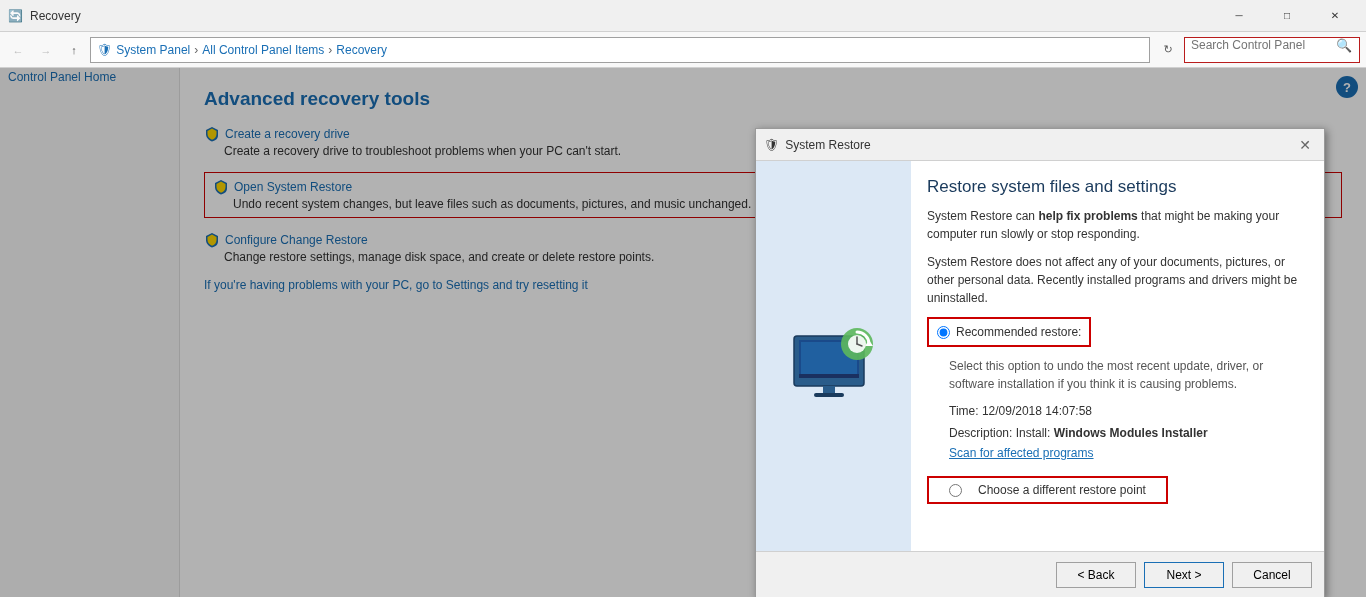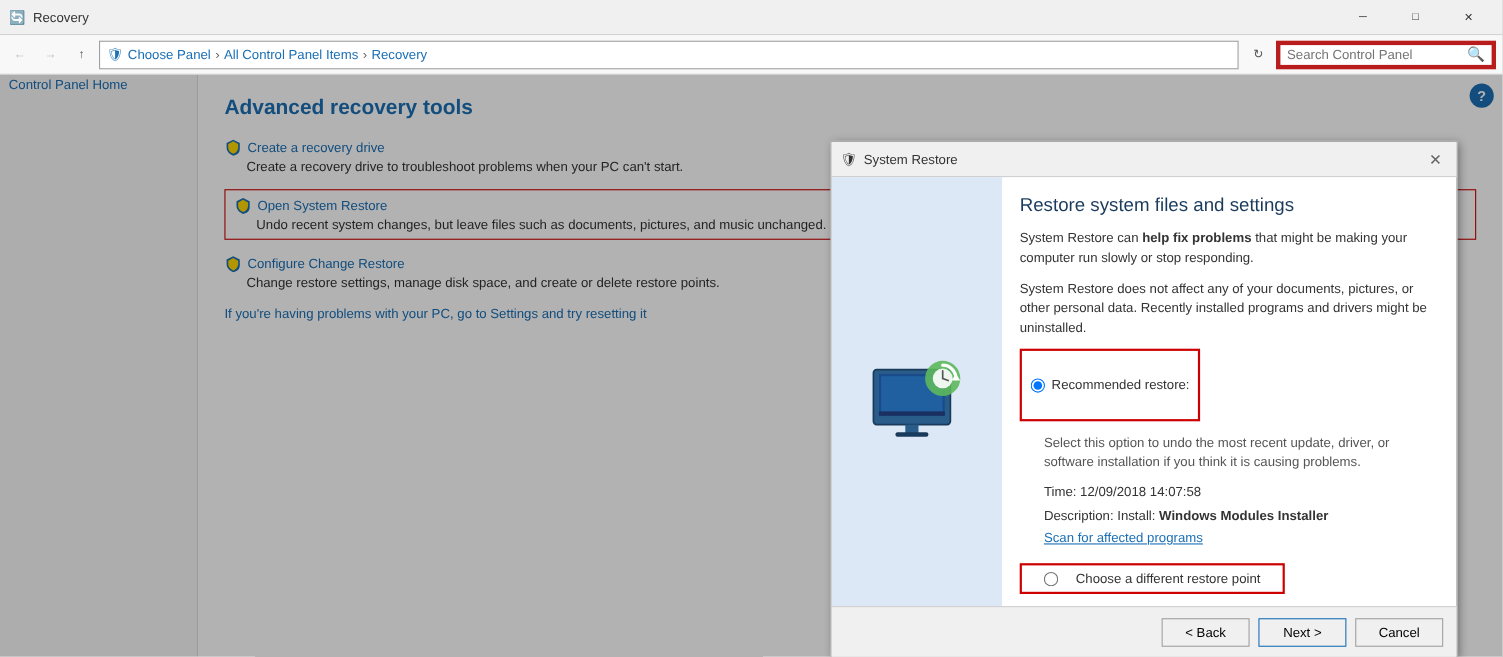--- a/index.html
+++ b/index.html
@@ -85,26 +85,26 @@
       border: 1px solid #a0a0a0;
       display: flex;
       align-items: center;
       padding: 0 6px;
       gap: 4px;
       font-size: 12px;
       color: #1a6fb5;
     }
     #breadcrumb-bar .sep { color: #666; }
     #search-box {
-      width: 200px;
+      width: 176px;
       height: 26px;
-      border: 4px solid #b91c1c;
+      border: 1px solid #b91c1c;
       background: white;
       display: flex;
-      align-items: center;
+      align-items: flex-start;
       padding: 0 6px;
     }
     #search-box input {
       border: none;
       outline: none;
       font-size: 12px;
       color: #aaa;
       width: 100%;
       background: transparent;
     }
@@ -323,21 +323,21 @@
       text-decoration: underline;
       cursor: pointer;
       font-size: 12px;
       margin-left: 22px;
       display: block;
       margin-top: 2px;
     }
 
     .recommended-box {
       border: 2px solid #cc0000;
-      padding: 24px 8px;
+      padding: 6px 8px;
       margin-bottom: 8px;
       display: inline-flex;
       align-items: center;
       gap: 6px;
     }
     .recommended-box .radio-label { font-size: 12px; }
 
     .choose-box {
       border: 2px solid #cc0000;
       padding: 5px 20px;
@@ -385,21 +385,21 @@
     <button class="win-btn close">✕</button>
   </div>
 </div>
 
 <div id="address-bar">
   <button class="nav-btn disabled">←</button>
   <button class="nav-btn disabled">→</button>
   <button class="nav-btn">↑</button>
   <div id="breadcrumb-bar">
     <span style="color:#1a6fb5;">🛡</span>
-    <a style="color:#1a6fb5;text-decoration:none;">Choose Panel</a>
+    <a style="color:#1a6fb5;text-decoration:none;">System Panel</a>
     <span class="sep">›</span>
     <a style="color:#1a6fb5;text-decoration:none;">All Control Panel Items</a>
     <span class="sep">›</span>
     <a style="color:#1a6fb5;text-decoration:none;">Recovery</a>
   </div>
   <button class="nav-btn" style="margin-left:2px;">↻</button>
   <div id="search-box">
     <input type="text" placeholder="Search Control Panel" style="">
     <span class="search-icon">🔍</span>
   </div>

